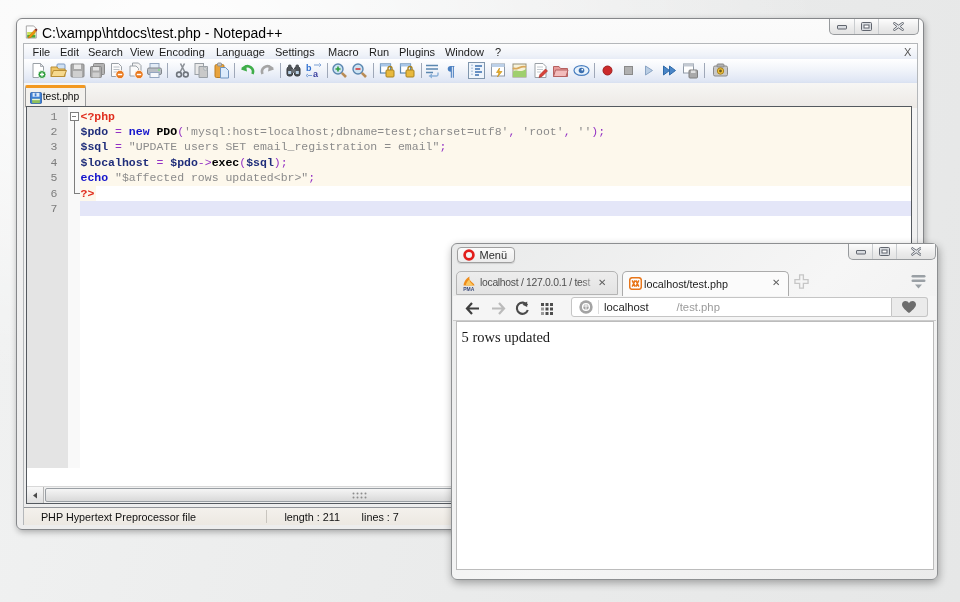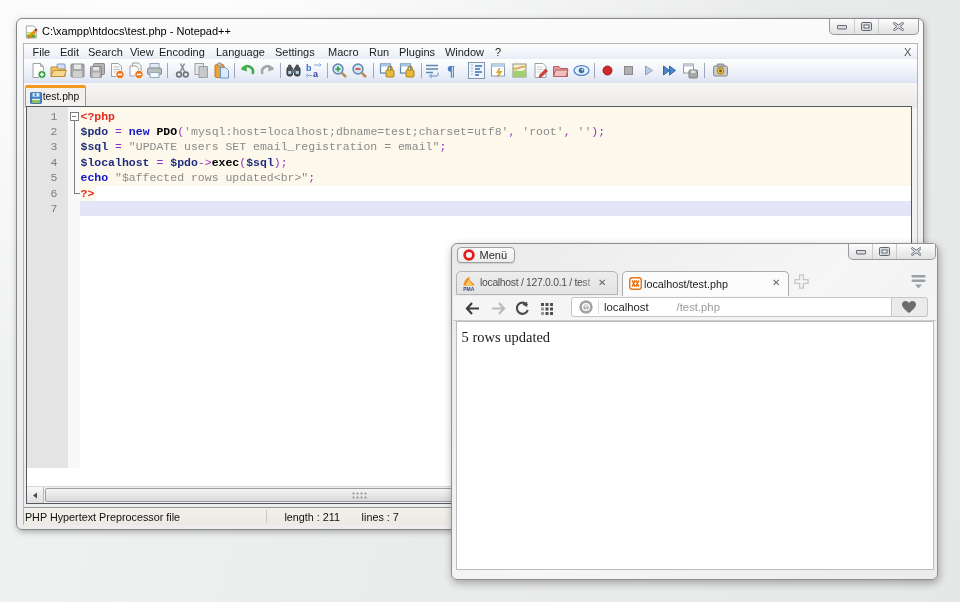--- a/index.html
+++ b/index.html
@@ -12,21 +12,21 @@
   .abs { position:absolute; }
 
   
   #npp {
     position:absolute; left:16px; top:18px; width:908px; height:512px;
     background: linear-gradient(#fbfbfb, #f1f1f1 30%, #ededed);
     border:1px solid #85878a; border-radius:6px;
     box-shadow: 1px 2px 6px rgba(0,0,0,0.3);
   }
   #npp .titleicon { left:7.5px; top:6px; }
-  #npp .titletext { left:25px; top:6px; font-size:11px; color:#000; white-space:pre; }
+  #npp .titletext { left:25px; top:6px; font-size:14px; color:#000; white-space:pre; }
 
   .winbtns {
     position:absolute; height:16px;
     background: linear-gradient(#fdfdfd, #ebebeb 60%, #e3e3e3);
     border:1px solid #979a9d; border-top:none;
     border-radius:0 0 5px 5px;
     display:flex;
   }
   .winbtns .wb { flex:1; display:flex; align-items:center; justify-content:center; border-right:1px solid #c9cccf; }
   .winbtns .wb:last-child { border-right:none; }
@@ -433,21 +433,21 @@
               <circle cx="5.5" cy="5.5" r="1"></circle>
               <circle cx="9.5" cy="5.5" r="1"></circle>
               <circle cx="13.5" cy="5.5" r="1"></circle>
             </g>
           </svg>
         </div>
     </div>
   </div>
 
   <div id="nppstatus" class="abs">
-    <span style="left:1px;">PHP Hypertext Preprocessor file</span>
+    <span style="left:17px;">PHP Hypertext Preprocessor file</span>
     <span style="left:260.5px;">length : 211</span>
     <span style="left:321.7px;padding-left:16px;">lines : 7</span>
     <div id="stsep1"></div>
   </div>
 </div>
 
 <div id="opera">
   <div id="omenubtn" class="abs">
     <svg width="12" height="12" viewBox="0 0 12 12" style="margin-left:5px;">
         <circle cx="6" cy="6" r="4.4" fill="none" stroke="#e21d1a" stroke-width="2.7"></circle>

